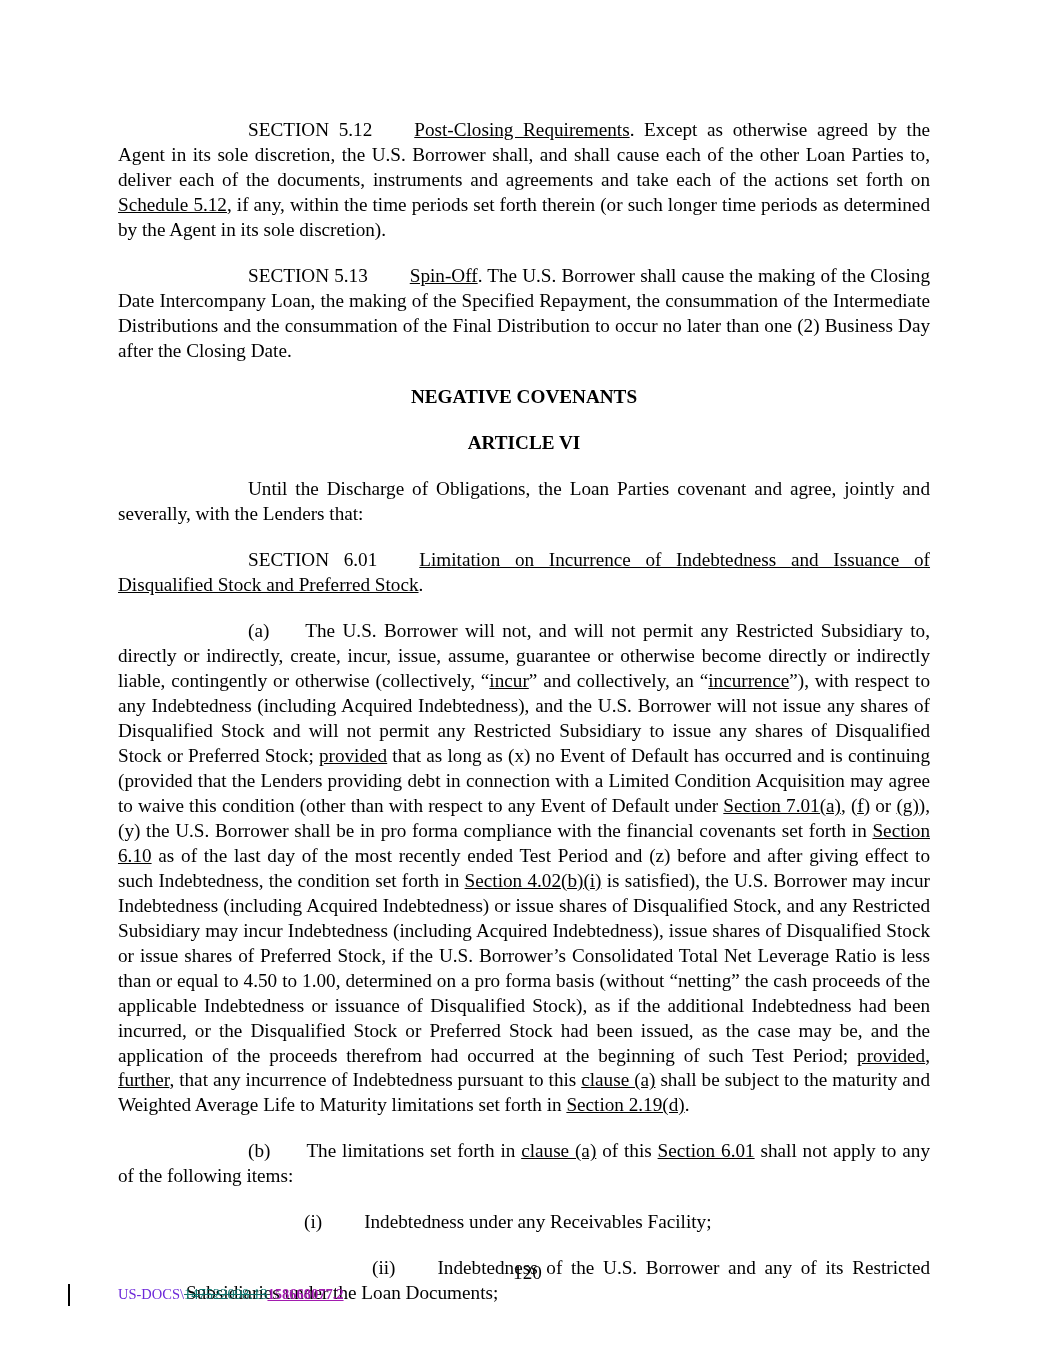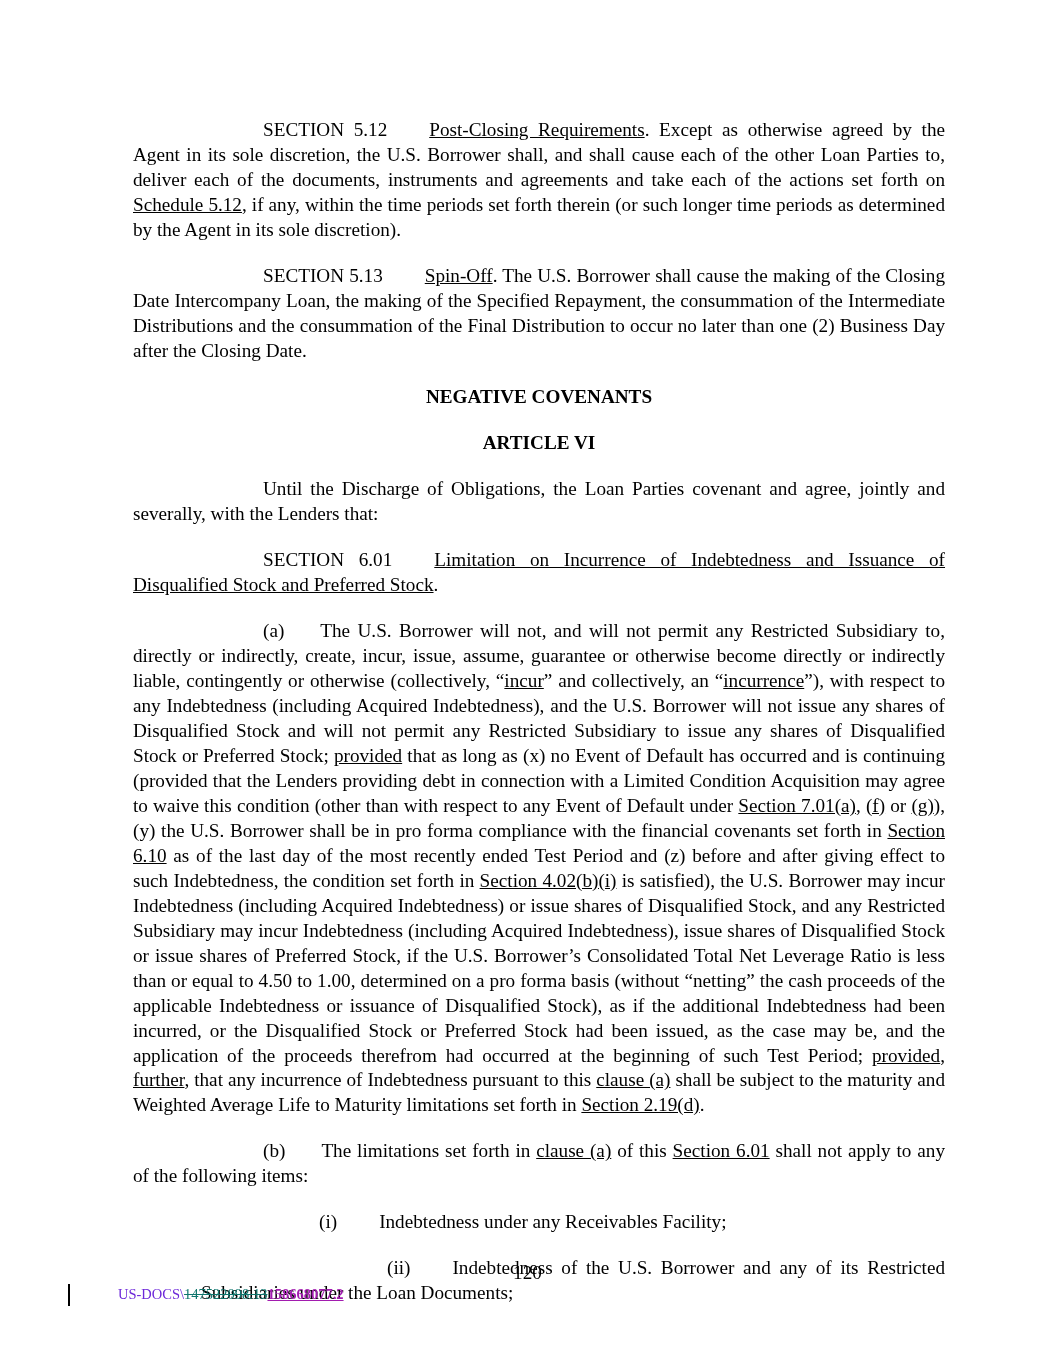--- a/index.html
+++ b/index.html
@@ -17,21 +17,20 @@
     height: 1365px;
     margin: 0 auto;
     background: #ffffff;
     box-sizing: border-box;
   }
   .content {
     position: absolute;
     left: 118px;
     top: 118px;
     width: 812px;
-    margin-left: 15px;
   }
   p {
     margin: 0 0 0 0;
     font-size: 19.2px;
     line-height: 1.30;
     text-align: justify;
     text-justify: inter-word;
   }
   .body-para {
     margin-bottom: 21px;

